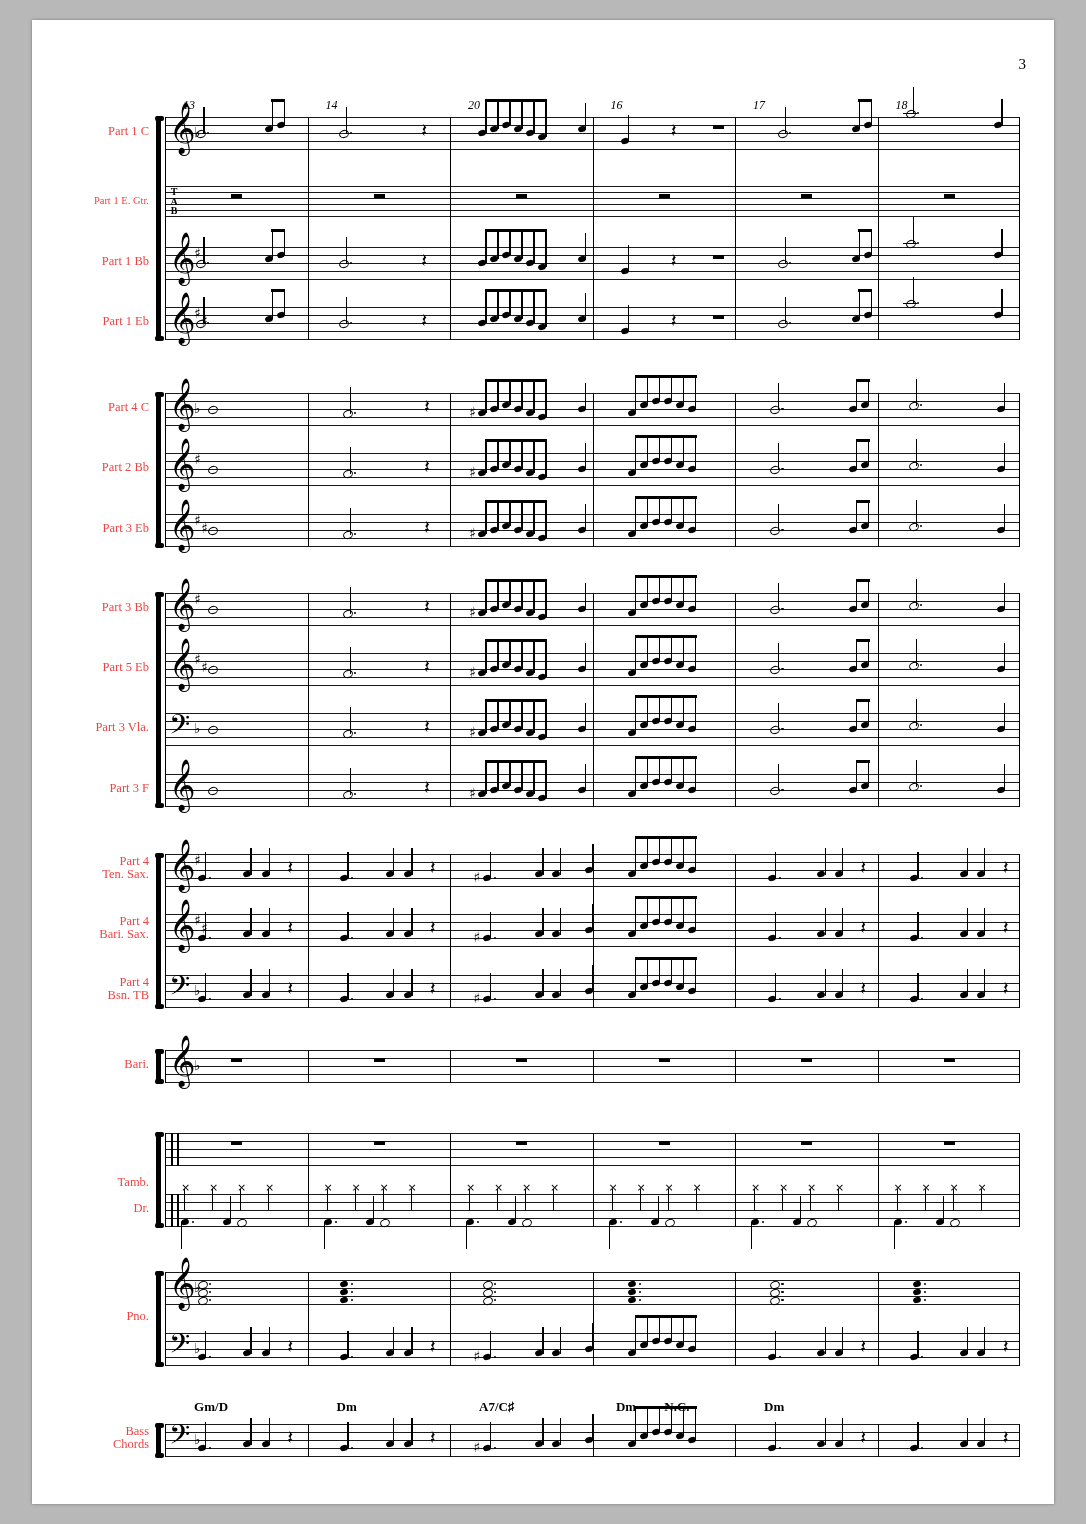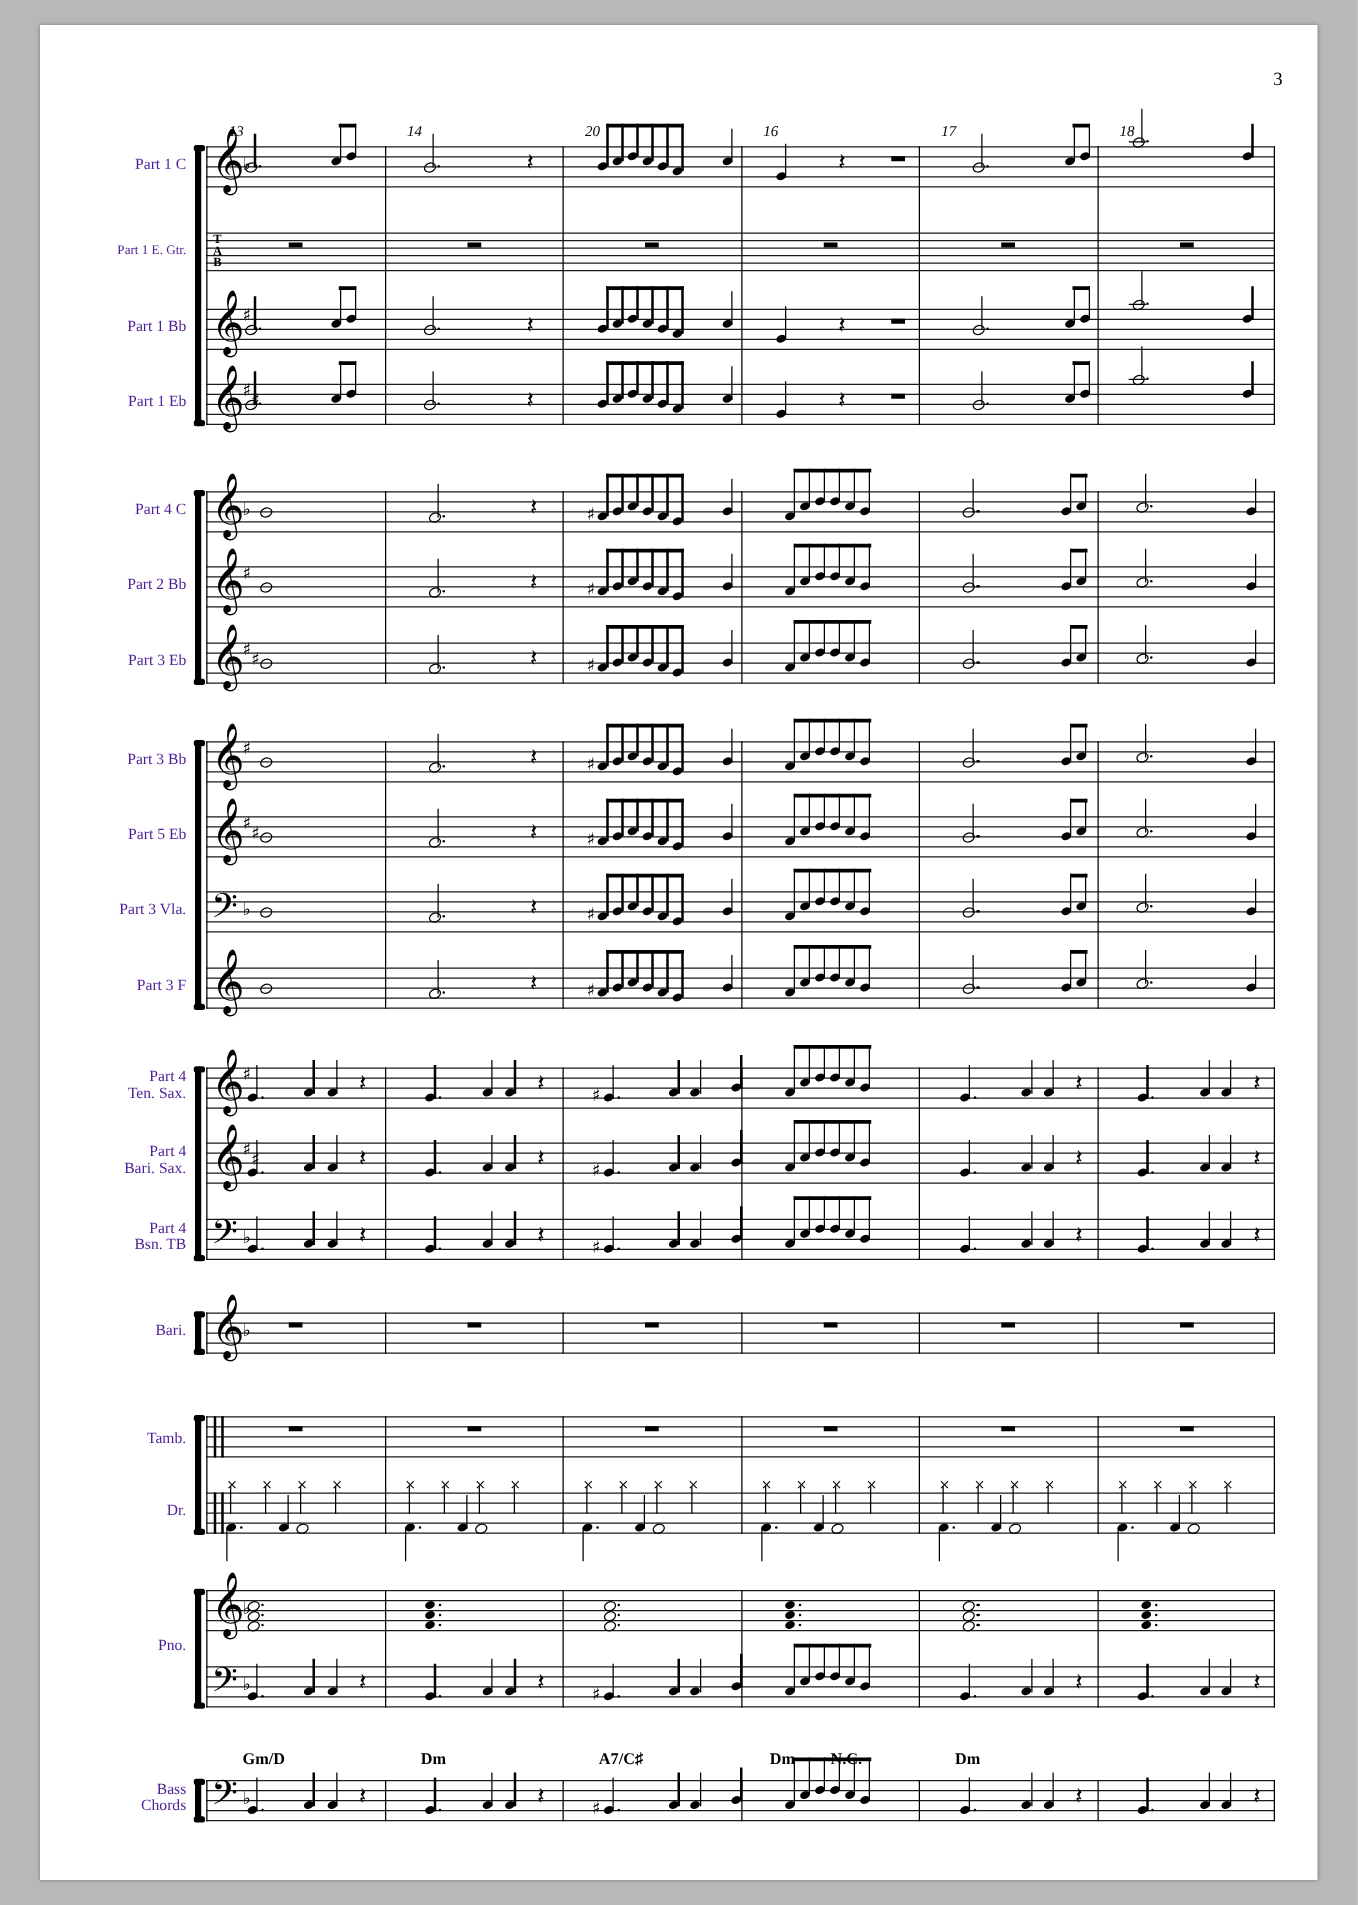--- a/index.html
+++ b/index.html
@@ -42,21 +42,21 @@
   }
   .sysline {
     position: absolute;
     background: #000;
   }
   .staff-label {
     position: absolute;
     text-align: right;
     font-size: 12.5px;
     line-height: 13px;
-    color: #4c1d95;
+    color: #ef4444;
     font-family: "Liberation Serif", serif;
     white-space: pre-line;
   }
   .staff {
     position: absolute;
     height: 33px;
   }
   .staff .ln {
     position: absolute;
     left: 0; right: 0;
@@ -350,21 +350,21 @@
         <div class="staff-label" style="left: 0px; width: 117px; top: 1038px;">Bari.</div>
         <div class="clef treble" style="left: 137px; top: 1018px;">𝄞</div>
         <div class="accid" style="left: 162px; top: 1038px;">♭</div>
         <div class="staff" style="left: 133px; top: 1113px; width: 855px;">
           <div class="ln"></div>
           <div class="ln"></div>
           <div class="ln"></div>
           <div class="ln"></div>
           <div class="ln"></div>
         </div>
-        <div class="staff-label" style="left: 0px; width: 117px; top: 1124px;">Tamb.</div>
+        <div class="staff-label" style="left: 0px; width: 117px; top: 1156px;">Tamb.</div>
         <div class="barline" style="left: 139px; top: 1113px; height: 33px; width: 2.4px;"></div>
         <div class="barline" style="left: 145px; top: 1113px; height: 33px; width: 2.4px;"></div>
         <div class="staff" style="left: 133px; top: 1174px; width: 855px;">
           <div class="ln"></div>
           <div class="ln"></div>
           <div class="ln"></div>
           <div class="ln"></div>
           <div class="ln"></div>
         </div>
         <div class="staff-label" style="left: 0px; width: 117px; top: 1182px;">Dr.</div>

